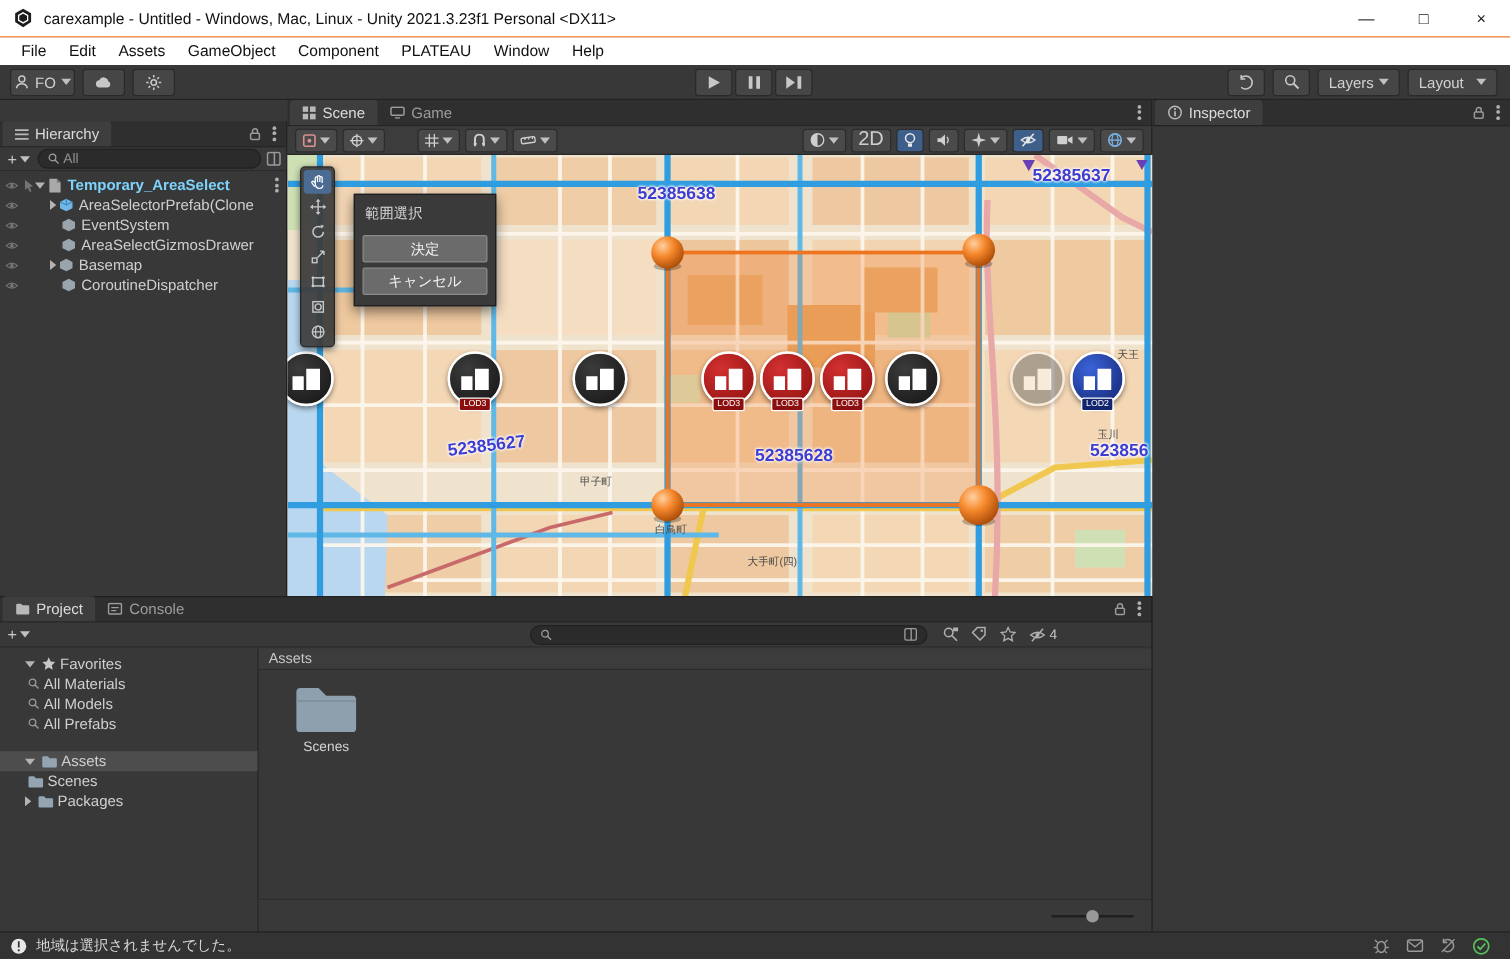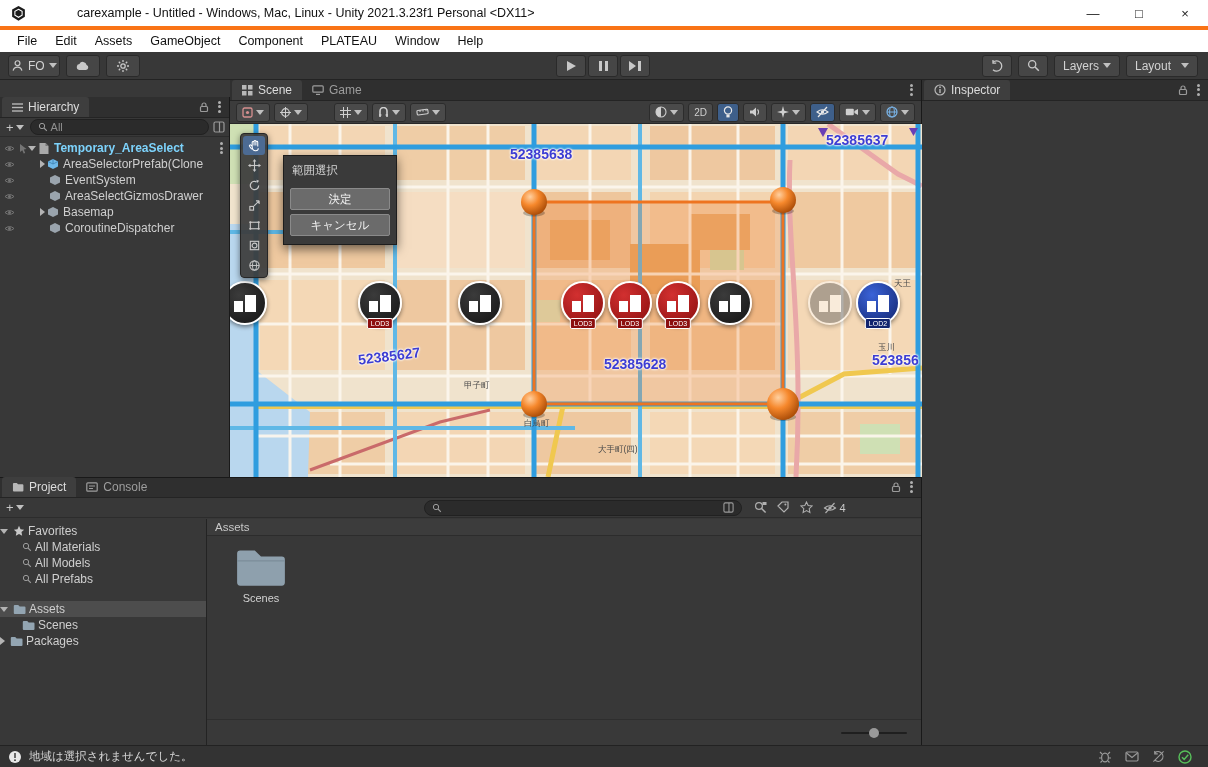--- a/index.html
+++ b/index.html
@@ -3,21 +3,21 @@
 <meta charset="utf-8">
 <style>
   *{margin:0;padding:0;box-sizing:border-box;}
   html,body{width:1208px;height:767px;}
   body{position:relative;overflow:hidden;background:#383838;
        font-family:"Liberation Sans","DejaVu Sans",sans-serif;font-size:12px;color:#d2d2d2;}
   .abs{position:absolute;}
 
   
   .titlebar{top:0;left:0;width:1208px;height:30px;background:#ffffff;color:#1a1a1a;
-            display:flex;align-items:center;border-bottom:4px solid #f97316;gap:42px;}
+            display:flex;align-items:center;border-bottom:1px solid #f97316;}
   .unity-logo{width:17px;height:17px;margin:0 8px 0 10px;flex:none;}
   .tb-title{font-size:12.5px;color:#111;white-space:nowrap;}
   .win-controls{margin-left:auto;display:flex;height:30px;}
   .win-btn{width:46px;height:30px;display:flex;align-items:center;justify-content:center;
            font-size:13px;color:#222;}
 
   
   .menubar{top:30px;left:0;width:1208px;height:22px;background:#ffffff;display:flex;
            align-items:center;padding-left:8px;}
   .menu-item{padding:0 9px;font-size:12.5px;color:#111;height:22px;display:flex;align-items:center;}
@@ -61,21 +61,21 @@
   .arr.right{border-top:4px solid transparent;border-bottom:4px solid transparent;border-left:5px solid #b4b4b4;}
   .obj-ic{flex:none;margin-right:4px;display:block;}
   .scene-row-label{font-weight:bold;color:#7dd3fc;}
   .row-kebab{margin-left:auto;padding-right:6px;}
 
   
   .sceneview{top:80px;left:230px;width:692px;height:397px;background:#383838;border-right:1px solid #191919;}
   .scene-toolbar{display:flex;align-items:center;height:23px;background:#3c3c3c;
                  border-bottom:1px solid #282828;padding:0 6px;gap:4px;}
   .sbtn{height:19px;background:#4a4a4a;border:1px solid #2c2c2c;border-radius:3px;
-        display:flex;align-items:center;gap:3px;padding:4px 5px;color:#cfcfcf;font-size:10px;}
+        display:flex;align-items:center;gap:3px;padding:4px 5px;color:#cfcfcf;font-size:16px;}
   .sbtn.active{background:#3e5f8a;}
   .sbtn.blue-ic{color:#7ab4e8;}
   .scene-canvas{position:absolute;left:0;top:44px;width:692px;height:353px;overflow:hidden;background:#e8dcc4;}
   .map-num{position:absolute;font-size:14px;font-weight:bold;color:#3d3dd2;white-space:nowrap;
            text-shadow:0 0 2px #fff,0 0 2px #fff,0 0 3px #fff;}
   .map-icon{position:absolute;width:44px;height:44px;border-radius:50%;border:2.5px solid #fff;
             box-shadow:0 2px 4px rgba(0,0,0,.45);display:flex;align-items:center;justify-content:center;}
   .map-icon.dark{background:radial-gradient(circle at 35% 30%,#3b3b3b,#141414);}
   .map-icon.red{background:radial-gradient(circle at 35% 30%,#d23030,#8c0f0f);}
   .map-icon.blue{background:radial-gradient(circle at 35% 30%,#3b63d8,#12246e);}
@@ -106,21 +106,21 @@
 
   
   .project{top:477px;left:0;width:922px;height:268px;background:#383838;border-right:1px solid #191919;
            border-top:1px solid #191919;}
   .proj-toolbar{display:flex;align-items:center;height:20px;background:#383838;
                 border-bottom:1px solid #2c2c2c;padding:0 4px;gap:6px;}
   .proj-body{position:absolute;top:41px;left:0;right:0;bottom:0;display:flex;}
   .proj-tree{width:207px;border-right:1px solid #232323;padding-top:4px;flex:none;}
   .ptrow{display:flex;align-items:center;height:16px;font-size:12px;color:#cfcfcf;padding-left:6px;gap:3px;}
   .ptrow.sel{background:#4d4d4d;}
-  .ind1{padding-left:22px;} .ind0{padding-left:0;}
+  .ind1{padding-left:22px;} .ind0{padding-left:20px;}
   .proj-content{flex:1;position:relative;background:#383838;}
   .pc-header{height:17px;background:#3c3c3c;border-bottom:1px solid #2c2c2c;display:flex;
              align-items:center;padding-left:8px;font-size:11.5px;color:#c8c8c8;}
   .asset-item{position:absolute;left:16px;top:26px;width:76px;display:flex;flex-direction:column;
               align-items:center;gap:3px;}
   .asset-label{font-size:11px;color:#d2d2d2;}
   .pc-footer{position:absolute;left:0;right:0;bottom:0;height:26px;background:#393939;
              border-top:1px solid #2e2e2e;display:flex;align-items:center;}
   .zoom-slider{margin-left:auto;margin-right:14px;width:66px;height:14px;position:relative;}
   .zoom-slider .track{position:absolute;left:0;right:0;top:6px;height:2px;background:#1f1f1f;border-radius:1px;}

